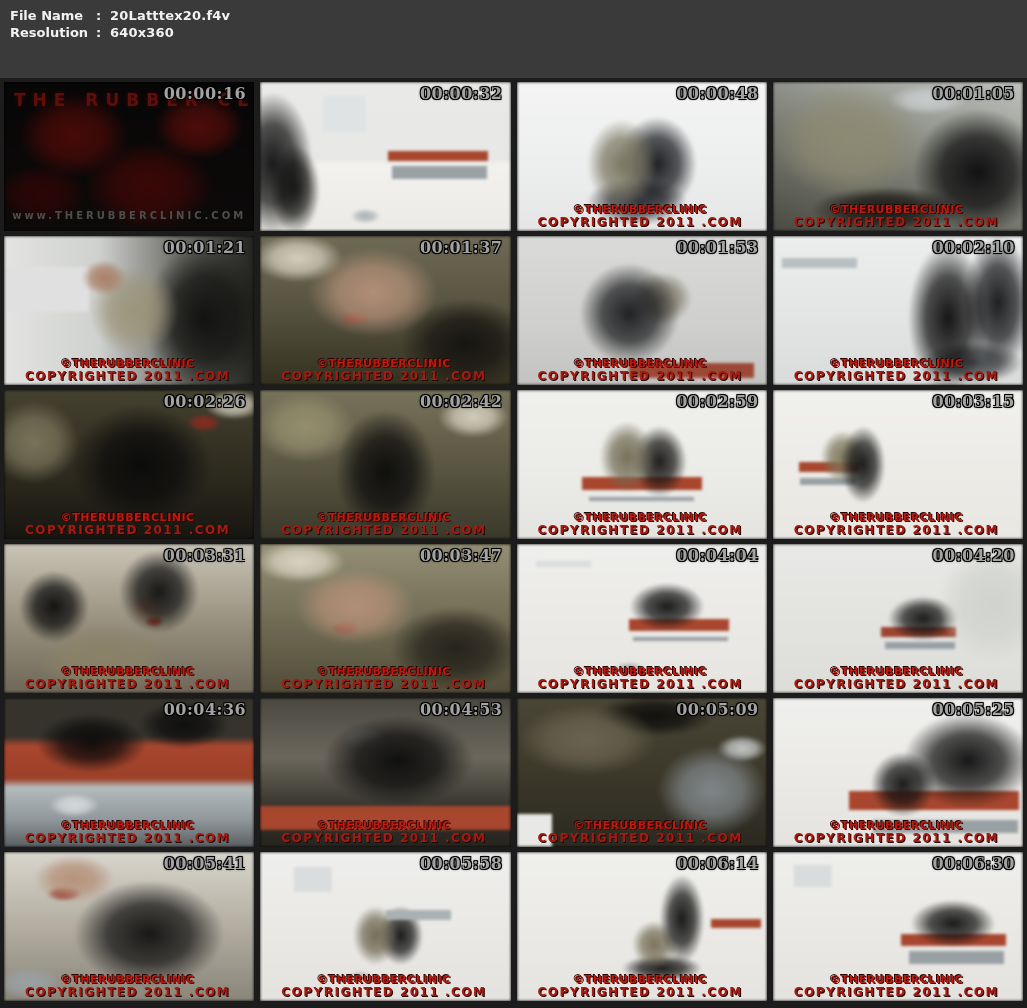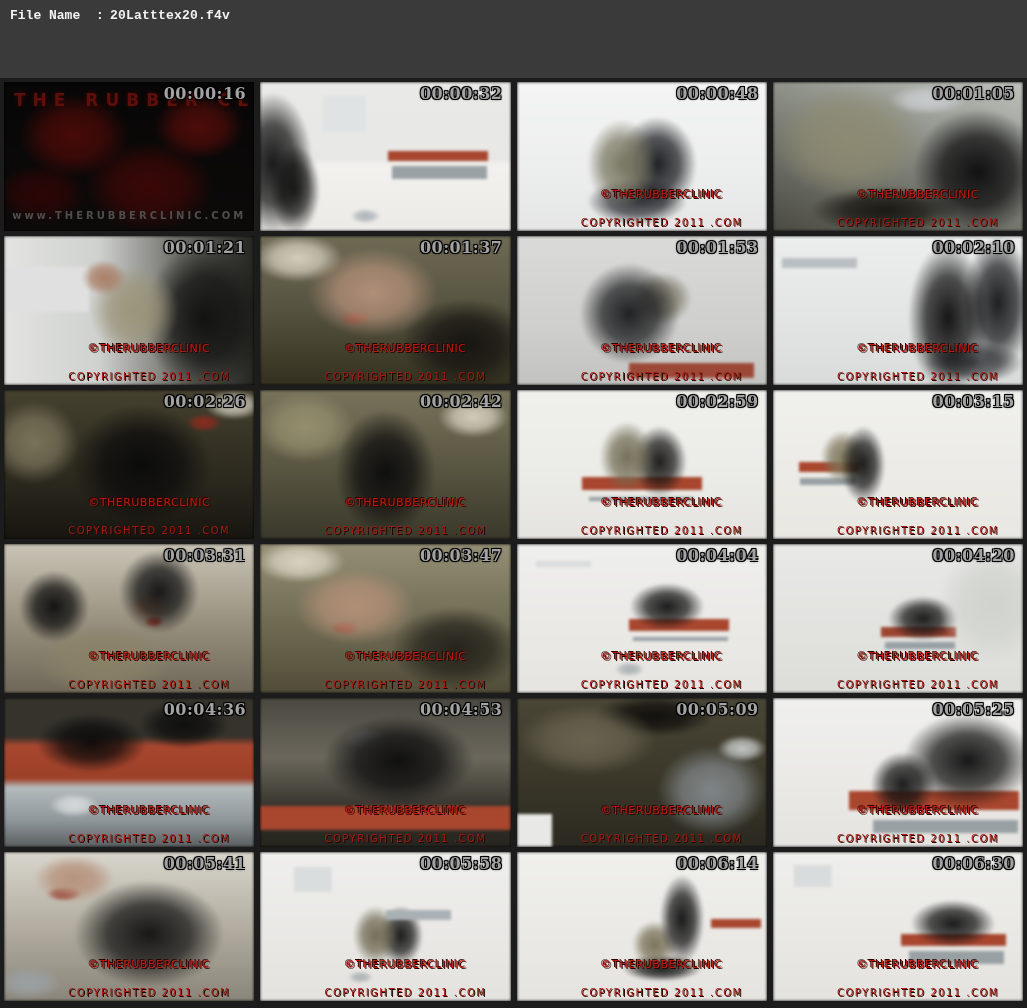--- a/index.html
+++ b/index.html
@@ -1,42 +1,45 @@
 <!DOCTYPE html>
 <html><head>
 <meta charset="utf-8">
 <style>
   html,body{margin:0;padding:0;background:#1c1c1c;}
   body{width:1027px;height:1008px;overflow:hidden;font-family:"DejaVu Sans","Liberation Sans",sans-serif;}
   .sheet{width:1027px;height:1008px;background:#1c1c1c;display:flex;flex-direction:column;}
   
   .header{height:78px;box-sizing:border-box;background:#3a3a3a;padding:7px 0 0 10px;flex:0 0 auto;}
-  .hrow{height:17px;line-height:17px;font-size:13px;font-weight:bold;color:#f2f2f2;white-space:nowrap;font-family:Liberation Mono, monospace;}
+  .hrow{height:17px;line-height:17px;font-size:13px;font-weight:bold;color:#f2f2f2;white-space:nowrap;}
   .hlabel{display:inline-block;width:86px;}
   .hsep{display:inline-block;width:14px;}
   .hval{letter-spacing:.2px;}
   
   .grid{flex:1 1 auto;display:grid;grid-template-columns:repeat(4,1fr);grid-auto-rows:149px;gap:5px 6px;padding:4px 4px 6px 4px;box-sizing:border-box;}
   .cell{position:relative;overflow:hidden;background:#000;}
   .art{position:absolute;inset:0;filter:blur(1.5px);}
   .ts{position:absolute;top:2px;right:8px;z-index:3;color:#a3a3a3;font-family:"DejaVu Serif","Liberation Serif",serif;font-weight:bold;font-size:16px;letter-spacing:.5px;text-shadow:-1px -1px 0 #000,1px -1px 0 #000,-1px 1px 0 #000,1px 1px 0 #000,0 0 3px #000;}
   .wm{position:absolute;bottom:3px;right:24px;z-index:2;text-align:center;line-height:1;}
-  .wm .l1{display:block;font-size:11px;font-weight:normal;color:#c01a10;letter-spacing:.5px;text-shadow:1px 1px 0 #2a0300,-1px -1px 0 #2a0300;}
-  .wm .l2{display:block;font-size:10px;font-weight:normal;color:#a81a10;letter-spacing:1.5px;margin-top:18px;text-shadow:1px 1px 0 #200200;}
+  .wm .l1{display:block;font-size:11px;font-weight:bold;color:#c01a10;letter-spacing:.5px;text-shadow:1px 1px 0 #2a0300,-1px -1px 0 #2a0300;}
+  .wm .l2{display:block;font-size:12px;font-weight:bold;color:#a81a10;letter-spacing:1.5px;margin-top:1px;text-shadow:1px 1px 0 #200200;}
   .logo-title{position:absolute;top:8px;left:10px;right:0;z-index:1;font-size:17px;font-weight:bold;color:#5c100c;letter-spacing:7px;white-space:nowrap;overflow:hidden;text-shadow:0 0 4px #3a0604;}
   .logo-url{position:absolute;bottom:10px;left:0;right:0;z-index:1;text-align:center;font-size:10px;font-weight:bold;color:#4e4e4c;letter-spacing:3px;}
 </style>
 </head>
 <body>
 
 <div class="sheet">
   <div class="header">
     <div class="hrow">
       <span class="hlabel">File Name</span><span class="hsep">:</span><span class="hval">20Latttex20.f4v</span>
     </div>
+    <div class="hrow">
+      <span class="hlabel">Resolution</span><span class="hsep">:</span><span class="hval">640x360</span>
+    </div>
   </div>
   <div class="grid" id="grid">
       <div class="cell">
         <div class="art" style="background-image: radial-gradient(22% 28% at 28% 36%, rgba(74, 10, 7, 0.95) 0%, rgba(74, 10, 7, 0.7) 55%, rgba(74, 10, 7, 0) 100%), radial-gradient(26% 30% at 58% 70%, rgba(60, 7, 6, 0.95) 0%, rgba(60, 7, 6, 0.7) 55%, rgba(60, 7, 6, 0) 100%), radial-gradient(18% 22% at 78% 30%, rgba(80, 12, 9, 0.95) 0%, rgba(80, 12, 9, 0.7) 55%, rgba(80, 12, 9, 0) 100%), radial-gradient(18% 20% at 15% 75%, rgba(46, 5, 5, 0.95) 0%, rgba(46, 5, 5, 0.7) 55%, rgba(46, 5, 5, 0) 100%), linear-gradient(rgb(7, 6, 6) 0%, rgb(12, 10, 9) 100%); background-size: 100% 100%, 100% 100%, 100% 100%, 100% 100%, 100% 100%; background-position: 0px 0px, 0px 0px, 0px 0px, 0px 0px, 0px 0px; background-repeat: no-repeat;"></div>
         <div class="logo-title">THE RUBBER CLINIC</div>
         <div class="logo-url">www.THERUBBERCLINIC.COM</div>
         <span class="ts">00:00:16</span>
       </div>
       <div class="cell">
         <div class="art" style="background-image: radial-gradient(16% 48% at 5% 55%, rgba(14, 14, 14, 0.95) 0%, rgba(14, 14, 14, 0.7) 55%, rgba(14, 14, 14, 0) 100%), radial-gradient(10% 30% at 14% 72%, rgba(28, 28, 26, 0.95) 0%, rgba(28, 28, 26, 0.7) 55%, rgba(28, 28, 26, 0) 100%), linear-gradient(rgb(223, 227, 228), rgb(223, 227, 228)), linear-gradient(rgb(168, 70, 46), rgb(168, 70, 46)), linear-gradient(rgb(153, 161, 165), rgb(153, 161, 165)), radial-gradient(6% 5% at 42% 90%, rgba(170, 177, 180, 0.95) 0%, rgba(170, 177, 180, 0.7) 55%, rgba(170, 177, 180, 0) 100%), linear-gradient(rgb(233, 233, 231) 0%, rgb(231, 231, 229) 52%, rgb(242, 241, 238) 56%, rgb(235, 234, 230) 100%); background-size: 100% 100%, 100% 100%, 17% 24%, 40% 7%, 38% 9%, 100% 100%, 100% 100%; background-position: 0px 0px, 0px 0px, 30% 12%, 85% 50%, 85% 62%, 0px 0px, 0px 0px; background-repeat: no-repeat;"></div>

